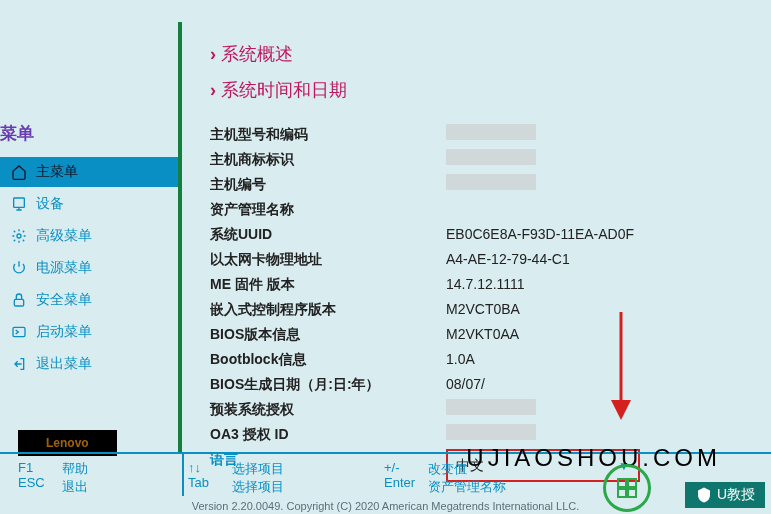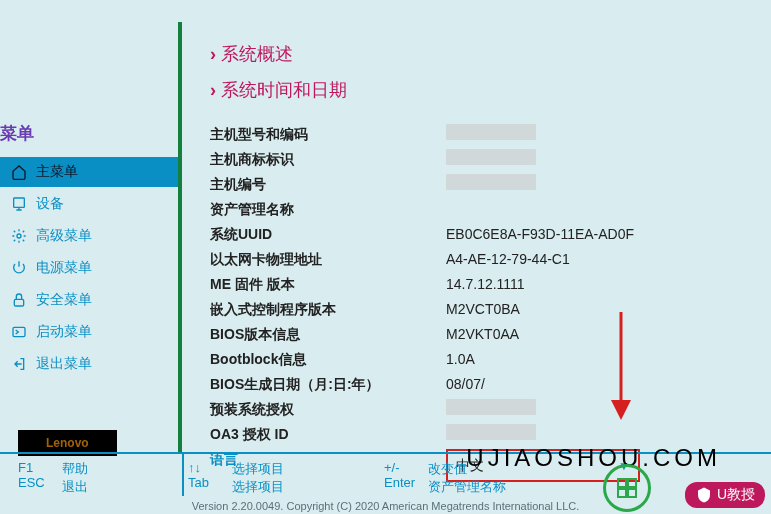--- a/index.html
+++ b/index.html
@@ -132,25 +132,25 @@
     .copyright {
       text-align: center;
       font-size: 11px;
       color: #5a7078;
       margin-top: 4px;
     }
     .watermark-right {
       position: absolute;
       right: 6px;
       bottom: 6px;
-      background: #be185d;
+      background: #0f766e;
       color: #fff;
       padding: 4px 10px;
       font-size: 14px;
-      border-radius: 12px;
+      border-radius: 0;
       display: flex;
       align-items: center;
       gap: 4px;
     }
     .watermark-right svg { width: 18px; height: 18px; }
     .watermark-circle {
       position: absolute;
       right: 120px;
       bottom: 2px;
       width: 48px;

